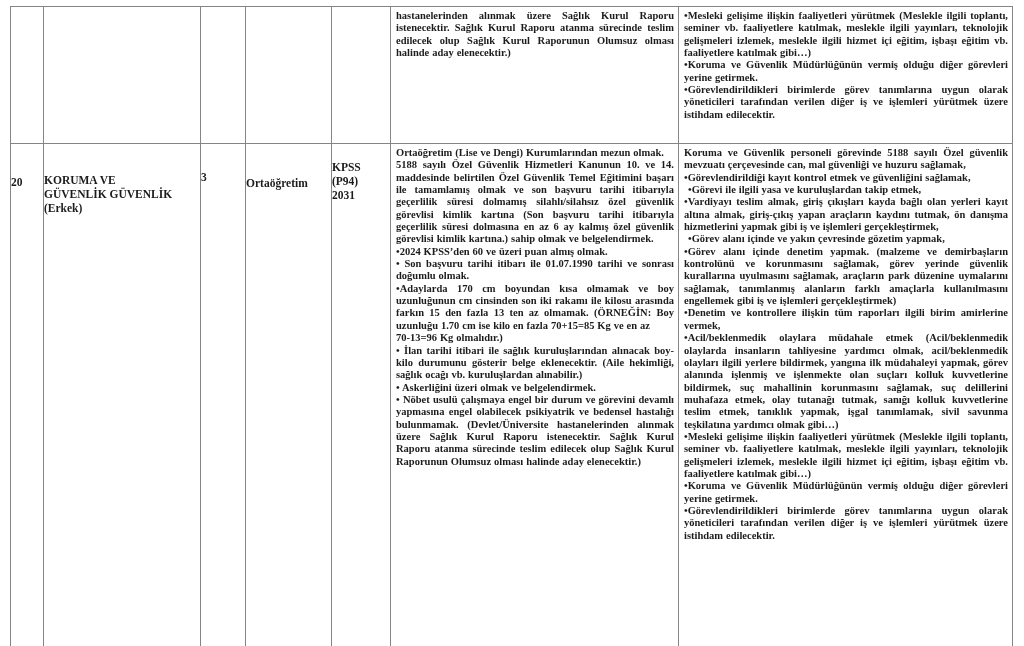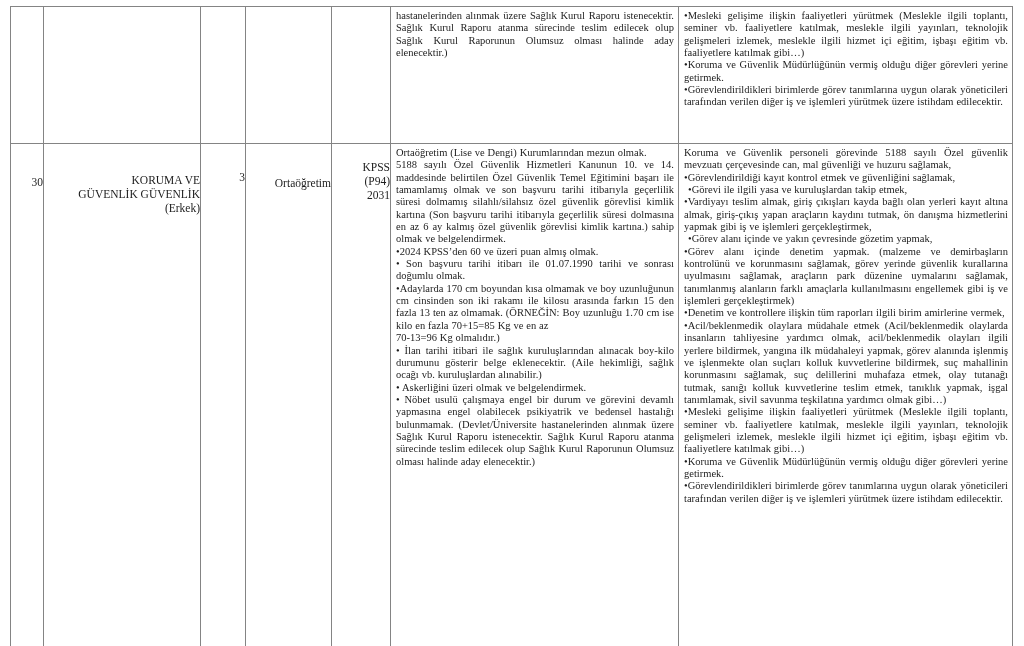--- a/index.html
+++ b/index.html
@@ -8,20 +8,21 @@
     background: #ffffff;
   }
   .page {
     position: relative;
     width: 1024px;
     height: 646px;
     background: #ffffff;
     font-family: "Liberation Serif", "DejaVu Serif", serif;
     color: #1c1c1c;
     overflow: hidden;
+    font-weight: bold;
   }
   table.grid {
     position: absolute;
     left: 10px;
     top: 6px;
     width: 1002px;
     border-collapse: collapse;
     table-layout: fixed;
   }
   td {
@@ -40,21 +41,21 @@
     line-height: 12.35px;
     text-align: justify;
     word-spacing: 0.3px;
   }
   .para.indent { padding-left: 4px; }
   .center-cell { text-align: center; }
   .line {
     margin: 0;
     font-size: 11.5px;
     line-height: 14px;
-    text-align: right;
+    text-align: left;
   }
   .pad-num   .clip { padding-top: 31px; }
   .pad-title .clip { padding-top: 29px; }
   .pad-quota .clip { padding-top: 26px; }
   .pad-edu   .clip { padding-top: 32px; }
   .pad-exam  .clip { padding-top: 16px; }
 </style>
 </head>
 <body>
 
@@ -95,21 +96,21 @@
           <div class="clip">
               <p class="para">•Mesleki gelişime ilişkin faaliyetleri yürütmek (Meslekle ilgili toplantı, seminer vb. faaliyetlere katılmak, meslekle ilgili yayınları, teknolojik gelişmeleri izlemek, meslekle ilgili hizmet içi eğitim, işbaşı eğitim vb. faaliyetlere katılmak gibi…)</p>
               <p class="para">•Koruma ve Güvenlik Müdürlüğünün vermiş olduğu diğer görevleri yerine getirmek.</p>
               <p class="para">•Görevlendirildikleri birimlerde görev tanımlarına uygun olarak yöneticileri tarafından verilen diğer iş ve işlemleri yürütmek üzere istihdam edilecektir.</p>
             </div>
         </td>
       </tr>
       <tr class="row-2">
         <td class="center-cell pad-num">
           <div class="clip">
-              <p class="line">30</p>
+              <p class="line">20</p>
             </div>
         </td>
         <td class="center-cell pad-title">
           <div class="clip">
               <p class="line">KORUMA VE</p>
               <p class="line">GÜVENLİK GÜVENLİK</p>
               <p class="line">(Erkek)</p>
             </div>
         </td>
         <td class="center-cell pad-quota">

